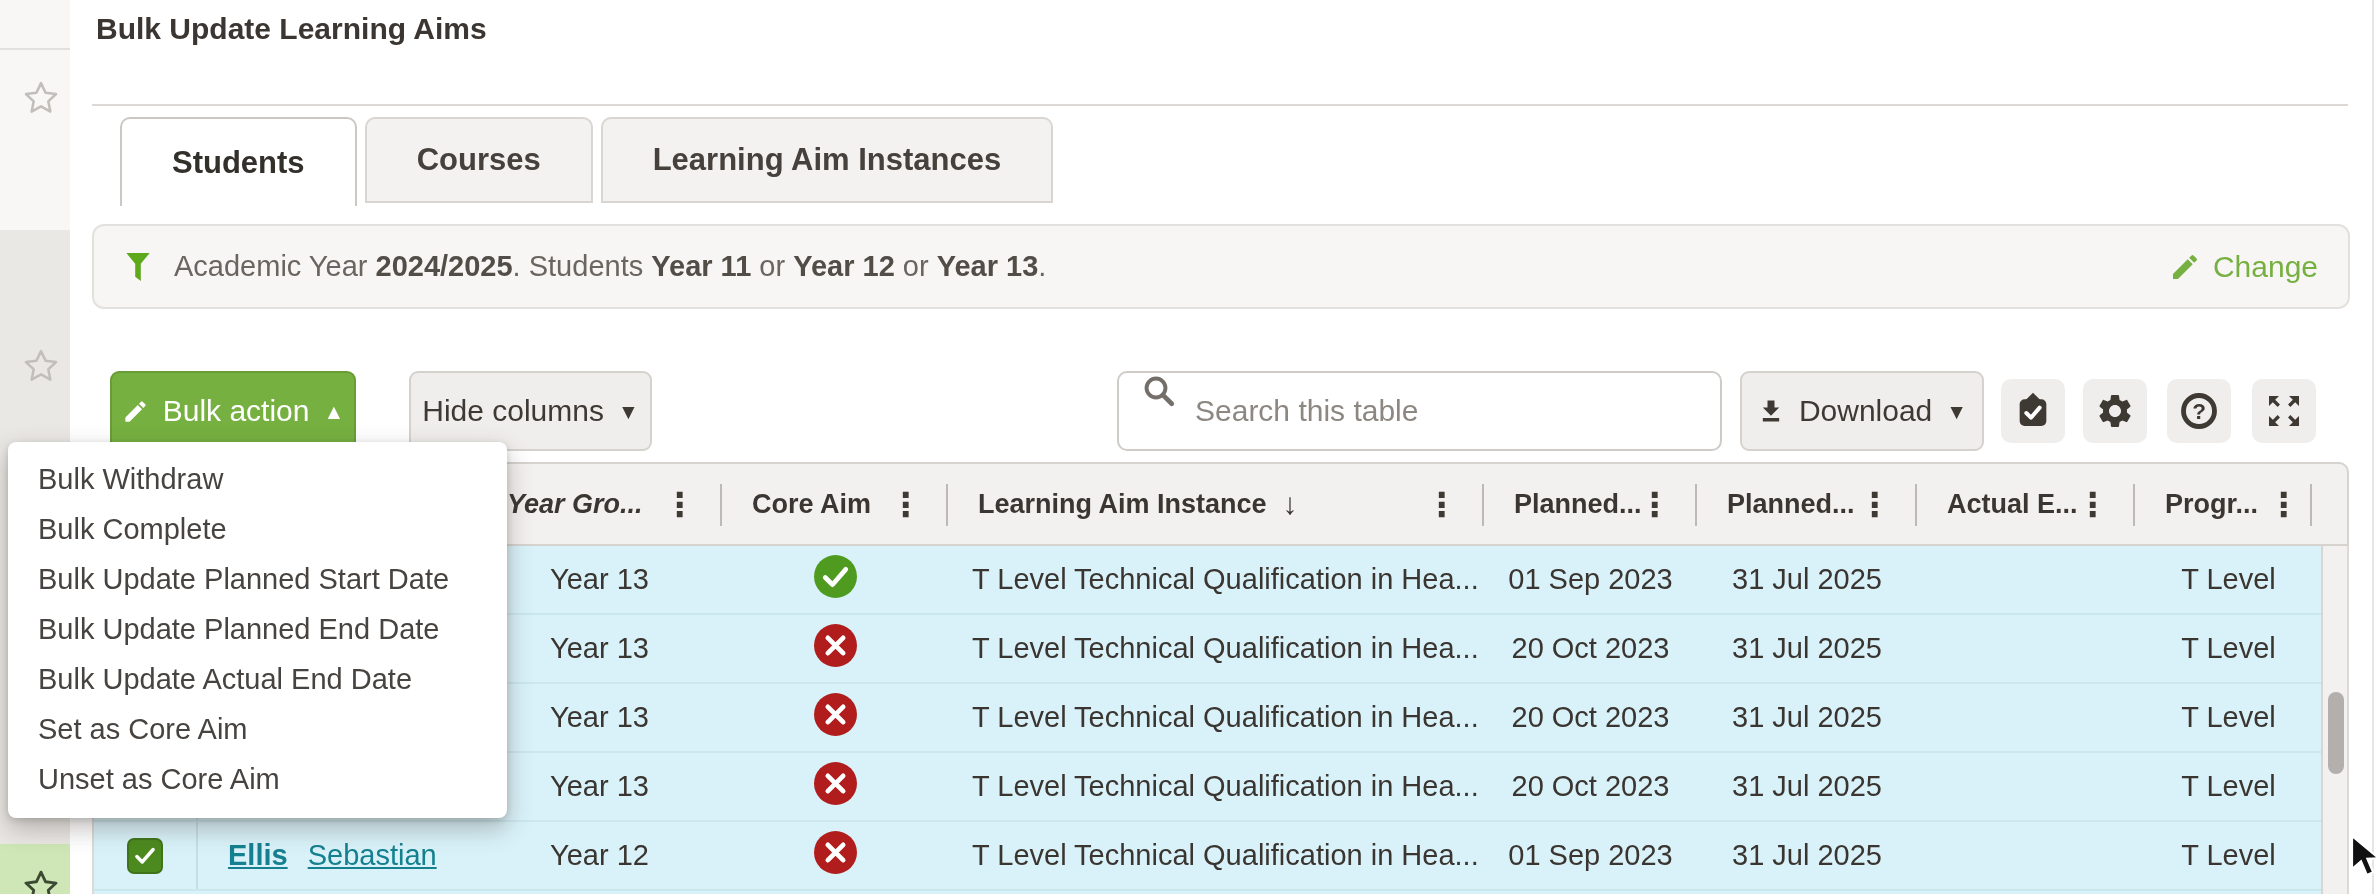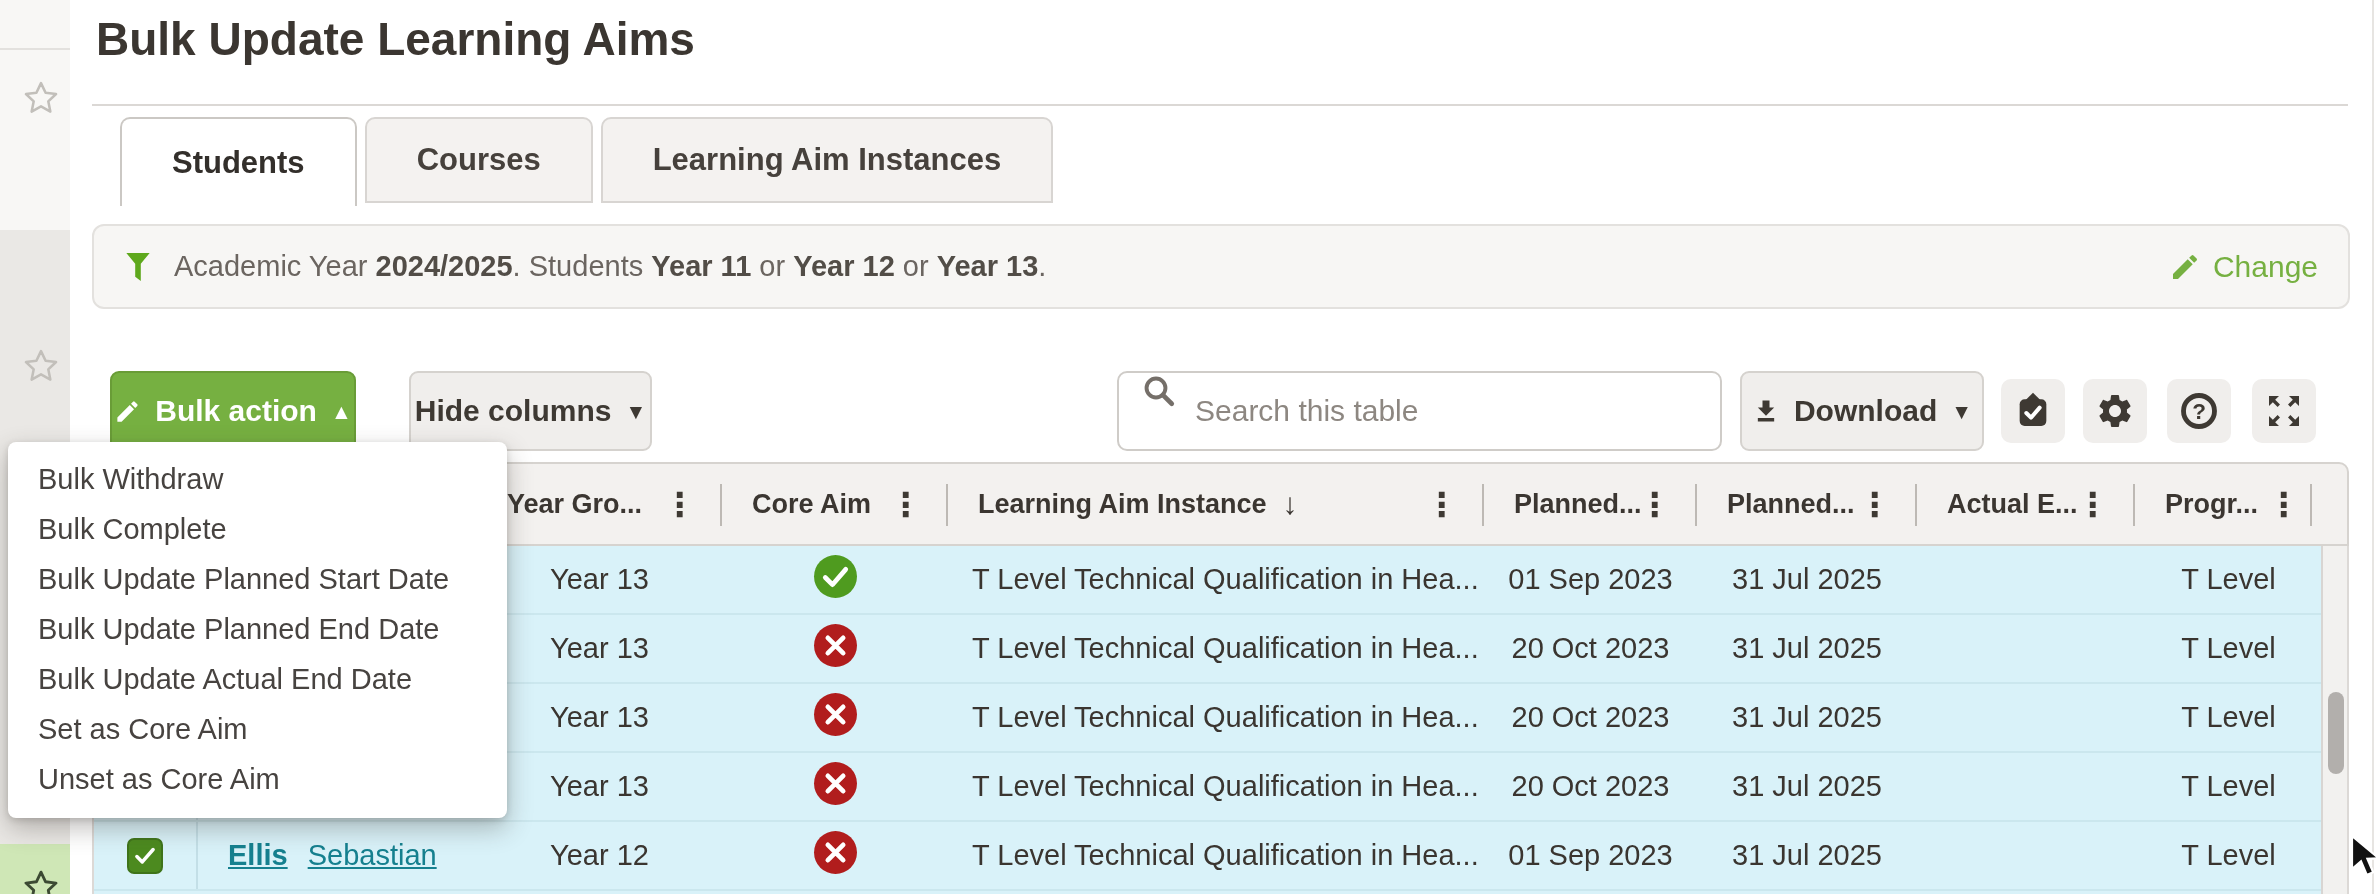--- a/index.html
+++ b/index.html
@@ -8,38 +8,38 @@
     position:relative; overflow:hidden; background:#ffffff;
     font-family:"Liberation Sans","DejaVu Sans",sans-serif; color:#3e3933;
   }
   
   .rail { position:absolute; left:0; top:0; width:70px; height:894px; background:#f8f7f5; }
   .rail-line { position:absolute; left:0; top:48px; width:70px; height:2px; background:#e3e1de; }
   .rail-mid { position:absolute; left:0; top:230px; width:70px; height:614px; background:#eae8e5; }
   .rail-green { position:absolute; left:0; top:844px; width:70px; height:50px; background:#cfe7b6; }
   .rail .star { position:absolute; left:22px; width:38px; height:38px; }
   
-  .page-title { position:absolute; left:96px; top:12px; font-size:46px; font-weight:bold; color:#3b3631; }
+  .page-title { position:absolute; left:96px; top:12px; font-size:30px; font-weight:bold; color:#3b3631; }
   .title-rule { position:absolute; left:92px; top:104px; width:2256px; height:2px; background:#dbd8d5; }
   .tabs { position:absolute; left:120px; top:117px; display:flex; gap:8px; align-items:flex-start; }
   .tab { height:86px; display:flex; align-items:center; padding:0 50px;
          font-size:31px; font-weight:bold; background:#f4f2f0;
          border:2px solid #d8d5d2; border-radius:10px 10px 0 0; color:#46413c; }
   .tab.active { height:89px; background:#ffffff; border-color:#cbc8c4; border-bottom:none; color:#332f2b; }
   
   .filter-bar { position:absolute; left:92px; top:224px; width:2258px; height:85px;
                 background:#f7f6f4; border:2px solid #e3e1de; border-radius:12px;
                 display:flex; align-items:center; padding:0 30px; }
   .filter-text { font-size:29px; color:#6b6560; margin-left:22px; }
   .filter-text b { color:#524d47; }
   .change-link { margin-left:auto; display:flex; align-items:center; gap:12px;
                  font-size:30px; color:#76b041; cursor:pointer; }
   
   .btn { position:absolute; top:371px; height:80px; display:flex; align-items:center;
-         justify-content:center; gap:14px; font-size:30px; font-weight:bold;
+         justify-content:center; gap:14px; font-size:30px; font-weight:normal;
          border-radius:9px; cursor:pointer; }
   .btn-bulk { left:110px; width:246px; background:#76b041; border:2px solid #699c37; color:#ffffff; }
   .btn-gray { background:#f0eeec; border:2px solid #d5d2ce; color:#3e3933;align-items:center; }
   .btn-hide { left:409px; width:243px; }
   .btn-download { left:1740px; width:244px; }
   .caret { font-size:21px; line-height:1; }
   .search-box { position:absolute; left:1117px; top:371px; width:605px; height:80px;
                 background:#ffffff; border:2px solid #cfccc8; border-radius:10px;
                 display:flex; padding:0 22px; }
   .search-box input { border:none; outline:none; flex:1; font-size:30px; margin-left:18px;
@@ -174,21 +174,21 @@
 </div>
 
 <div class="table">
   <div class="thead" id="thead">
       <div class="hcell" style="width: 104px;">
         <span></span>
       </div>
       <div class="hcell" style="width: 279px;">
         <span></span>
       </div>
-      <div class="hcell" style="width: 245px;">
+      <div class="hcell" style="width: 245px; font-style: italic;">
         <span>Year Gro...</span>
         <span class="kebab">⋮</span>
         <span class="hsep"></span>
       </div>
       <div class="hcell" style="width: 226px;">
         <span>Core Aim</span>
         <span class="kebab">⋮</span>
         <span class="hsep"></span>
       </div>
       <div class="hcell" style="width: 536px;">

